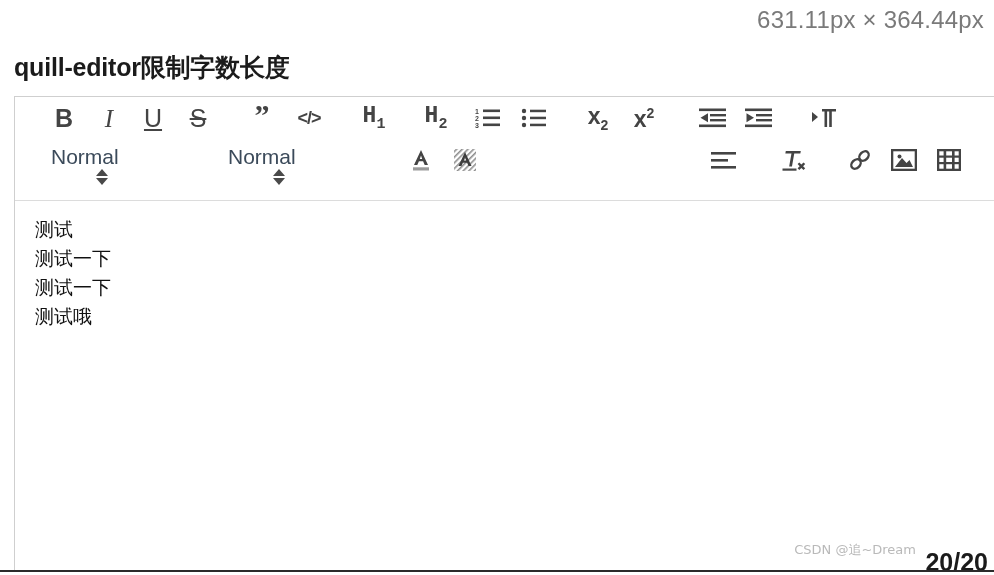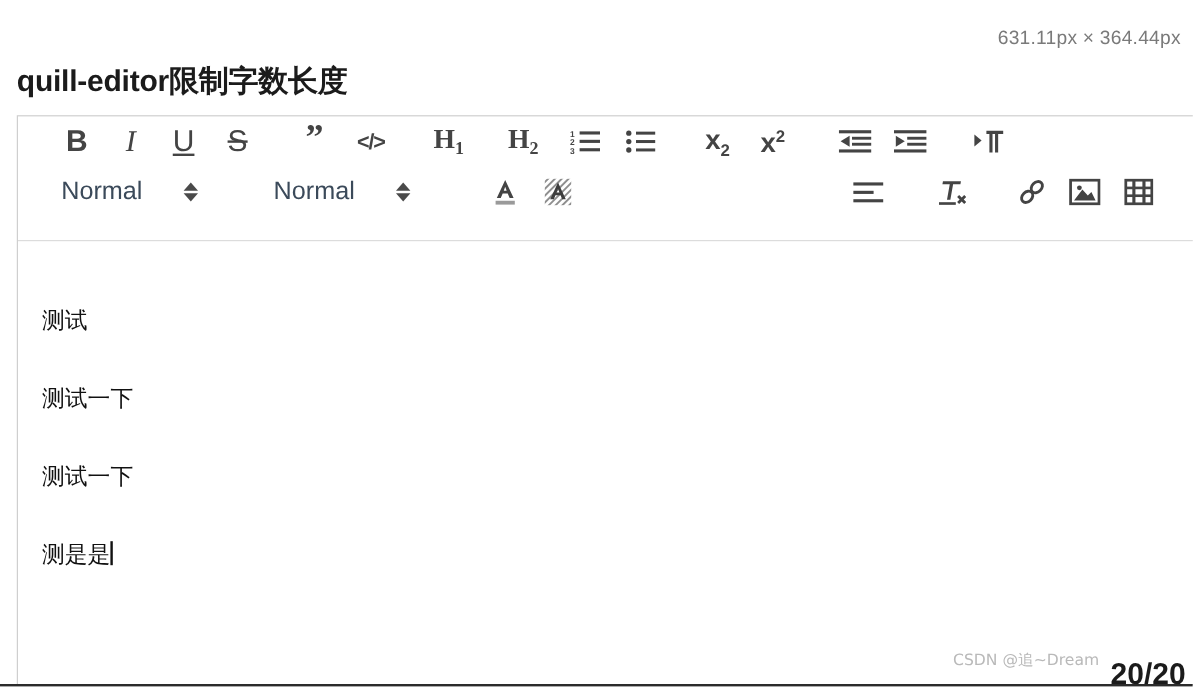--- a/index.html
+++ b/index.html
@@ -11,23 +11,23 @@
     width: 994px;
     height: 575px;
     position: relative;
     font-family: "Liberation Sans", "DejaVu Sans", sans-serif;
     overflow: hidden;
   }
 
   
   #size-overlay {
     position: absolute;
-    top: 24px;
+    top: 6px;
     right: 10px;
-    font-size: 16px;
+    font-size: 24px;
     color: #7a7a7a;
     letter-spacing: 0.2px;
     white-space: nowrap;
   }
 
   
   #page-title {
     position: absolute;
     left: 14px;
     top: 34px;
@@ -79,33 +79,34 @@
     line-height: 1;
   }
 
   
   .g-bold      { font-size: 25px; font-weight: 700; font-family: "Liberation Sans", sans-serif; }
   .g-italic    { font-size: 25px; font-style: italic; font-family: "Liberation Serif", serif; font-weight: 500; }
   .g-under     { font-size: 25px; text-decoration: underline; font-family: "Liberation Sans", sans-serif; }
   .g-strike    { font-size: 25px; text-decoration: line-through; font-family: "Liberation Sans", sans-serif; }
   .g-quote     { font-size: 30px; font-weight: 700; font-family: "Liberation Serif", serif; }
   .g-code      { font-size: 18px; font-weight: 700; font-family: "Liberation Sans", sans-serif; letter-spacing: -1px;}
-  .g-h         { font-size: 23px; font-weight: 700; font-family: Liberation Serif, serif; }
+  .g-h         { font-size: 23px; font-weight: 700; font-family: Liberation Mono, monospace; }
   .g-h sub     { font-size: 15px; font-weight: 700; }
   .g-x         { font-size: 23px; font-weight: 700; font-family: Liberation Sans, sans-serif; }
   .g-x sub, .g-x sup { font-size: 14px; font-weight: 600; }
 
   
   .tb-select {
     position: absolute;
     display: flex;
     align-items: center;
     height: 30px;
     cursor: pointer;
     user-select: none;
+    flex-direction: column;
   }
   .tb-select .sel-label {
     font-size: 21px;
     color: #3b4a5a;
     font-family: "Liberation Sans", sans-serif;
     white-space: nowrap;
   }
   .stepper {
     display: inline-flex;
     flex-direction: column;
@@ -126,23 +127,22 @@
   #editor-body {
     position: relative;
     padding: 16px 20px;
     height: 368px;
     box-sizing: border-box;
   }
   .ed-line {
     font-size: 19px;
     line-height: 29px;
     color: #111;
-    font-family: Liberation Sans, sans-serif;
+    font-family: Liberation Mono, monospace;
     white-space: pre;
-    margin-top: 36px;
   }
   .caret {
     display: inline-block;
     width: 2px;
     height: 20px;
     background: #111;
     vertical-align: -3px;
     margin-left: 0px;
   }
 
@@ -365,21 +365,21 @@
         </svg>
       </div>
 
     </div>
   </div>
 
   <div id="editor-body">
     <div class="ed-line">测试</div>
     <div class="ed-line">测试一下</div>
     <div class="ed-line">测试一下</div>
-    <div class="ed-line"><span>测是是</span><span class="caret"></span></div>
+    <div class="ed-line">测试哦</div>
   </div>
 
 </div>
 
 <div id="watermark">CSDN @追~Dream</div>
 
 <div id="char-counter">20/20</div>
 
 <div id="bottom-rule"></div>
 

